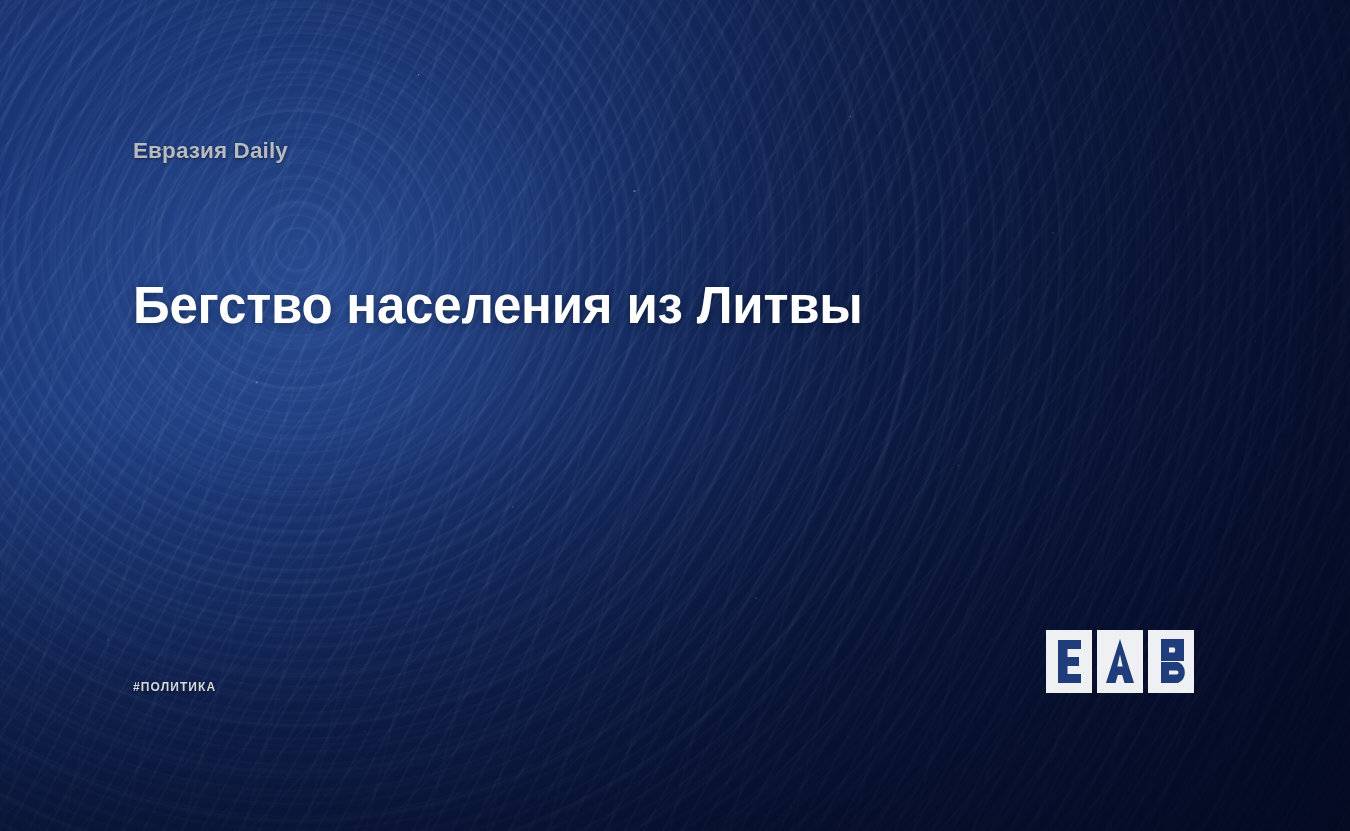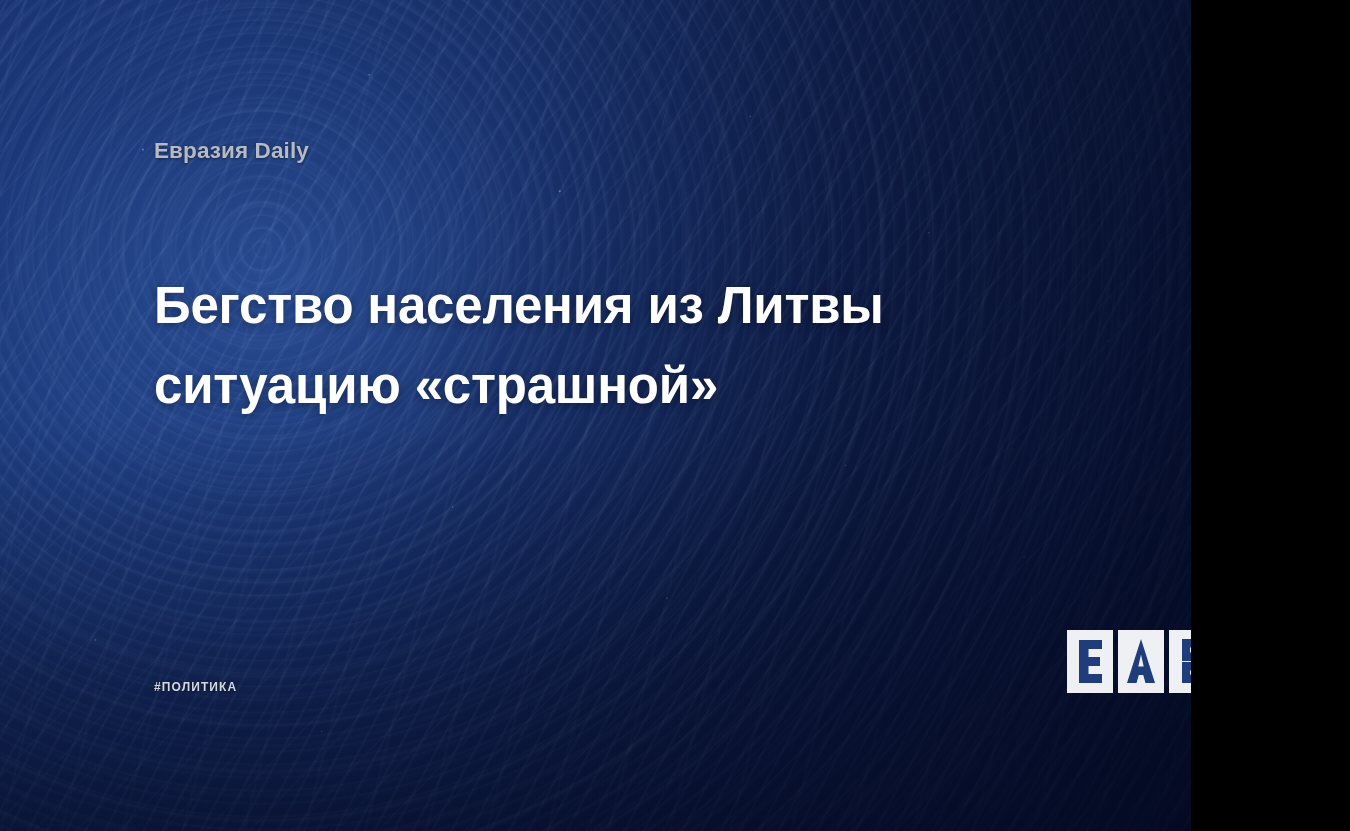--- a/index.html
+++ b/index.html
@@ -4,27 +4,26 @@
 <title>EADaily social card</title>
 <style>
   html, body {
     margin: 0;
     padding: 0;
     background: #000;
   }
 
   #card {
     position: relative;
-    width: 1170px;
+    width: 1350px;
     height: 831px;
     overflow: hidden;
     font-family: "Liberation Sans", "DejaVu Sans", sans-serif;
     background-color: #b91c1c;
     isolation: isolate;
-    padding-left: 21px;
   }
 
   
   .bg-layer {
     position: absolute;
     inset: 0;
     pointer-events: none;
   }
 
   
@@ -209,21 +208,20 @@
   <div class="bg-layer bg-streaks-c"></div>
   <div class="bg-layer bg-speckle"></div>
   <div class="bg-layer bg-vignette"></div>
 
   <div class="content">
 
     <div class="brand">Евразия Daily</div>
 
     <h1 class="headline">
       <span class="ln">Бегство населения из Литвы</span>
-      <span class="ln">ситуацию «страшной»</span>
     </h1>
 
     <div class="tag">#ПОЛИТИКА</div>
 
     <div class="ead-mark">
 
       <span class="ead-tile">
         <svg width="46" height="63" viewBox="0 0 46 63" aria-hidden="true">
           <path d="M12 10 H35 V19 H21.5 V27 H33 V36 H21.5 V44 H35 V53 H12 Z" fill="#1f3d7a"></path>
         </svg>

